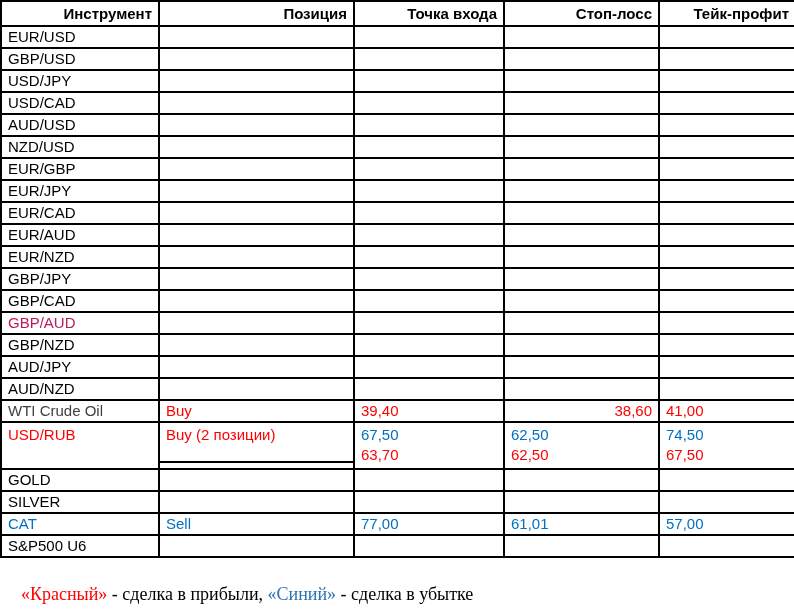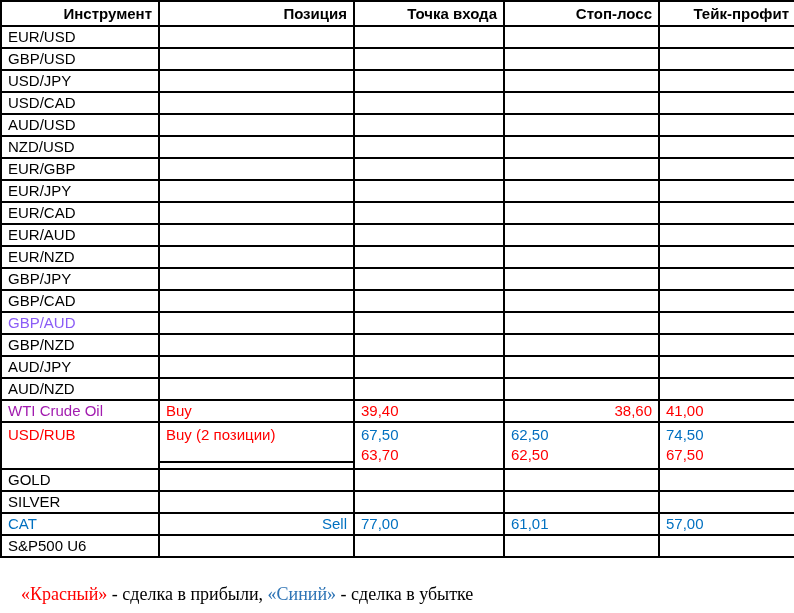--- a/index.html
+++ b/index.html
@@ -175,21 +175,21 @@
           <td style="color: rgb(0, 0, 0);"></td>
         </tr>
         <tr>
           <td style="color: rgb(0, 0, 0);">GBP/CAD</td>
           <td style="color: rgb(0, 0, 0);"></td>
           <td style="color: rgb(0, 0, 0);"></td>
           <td style="color: rgb(0, 0, 0);"></td>
           <td style="color: rgb(0, 0, 0);"></td>
         </tr>
         <tr>
-          <td style="color: #8b5cf6; border-radius: 10px;">GBP/AUD</td>
+          <td style="color: #be185d; border-radius: 10px;">GBP/AUD</td>
           <td style="color: rgb(0, 0, 0);"></td>
           <td style="color: rgb(0, 0, 0);"></td>
           <td style="color: rgb(0, 0, 0);"></td>
           <td style="color: rgb(0, 0, 0);"></td>
         </tr>
         <tr>
           <td style="color: rgb(0, 0, 0);">GBP/NZD</td>
           <td style="color: rgb(0, 0, 0);"></td>
           <td style="color: rgb(0, 0, 0);"></td>
           <td style="color: rgb(0, 0, 0);"></td>
@@ -203,21 +203,21 @@
           <td style="color: rgb(0, 0, 0);"></td>
         </tr>
         <tr>
           <td style="color: rgb(0, 0, 0);">AUD/NZD</td>
           <td style="color: rgb(0, 0, 0);"></td>
           <td style="color: rgb(0, 0, 0);"></td>
           <td style="color: rgb(0, 0, 0);"></td>
           <td style="color: rgb(0, 0, 0);"></td>
         </tr>
         <tr>
-          <td style="color: #a21caf; border-radius: 11px;">WTI Crude Oil</td>
+          <td style="color: #404040; border-radius: 11px;">WTI Crude Oil</td>
           <td style="color: rgb(255, 0, 0);">Buy</td>
           <td style="color: rgb(255, 0, 0);">39,40</td>
           <td style="color: rgb(255, 0, 0); text-align: right;">38,60</td>
           <td style="color: rgb(255, 0, 0);">41,00</td>
         </tr>
         <tr class="row-main">
           <td rowspan="2" style="color: rgb(255, 0, 0);">USD/RUB</td>
           <td style="color: rgb(255, 0, 0);">Buy (2 позиции)</td>
           <td rowspan="2">
             <div class="value-line" style="color: rgb(0, 112, 192);">67,50</div>
@@ -244,21 +244,21 @@
         </tr>
         <tr>
           <td style="color: rgb(0, 0, 0);">SILVER</td>
           <td style="color: rgb(0, 0, 0);"></td>
           <td style="color: rgb(0, 0, 0);"></td>
           <td style="color: rgb(0, 0, 0);"></td>
           <td style="color: rgb(0, 0, 0);"></td>
         </tr>
         <tr>
           <td style="color: rgb(0, 112, 192);">CAT</td>
-          <td style="color: rgb(0, 112, 192); text-align: right;">Sell</td>
+          <td style="color: rgb(0, 112, 192);">Sell</td>
           <td style="color: rgb(0, 112, 192); border-radius: 8px;">77,00</td>
           <td style="color: rgb(0, 112, 192);">61,01</td>
           <td style="color: rgb(0, 112, 192);">57,00</td>
         </tr>
         <tr>
           <td style="color: rgb(0, 0, 0);">S&amp;P500 U6</td>
           <td style="color: rgb(0, 0, 0);"></td>
           <td style="color: rgb(0, 0, 0);"></td>
           <td style="color: rgb(0, 0, 0);"></td>
           <td style="color: rgb(0, 0, 0);"></td>

